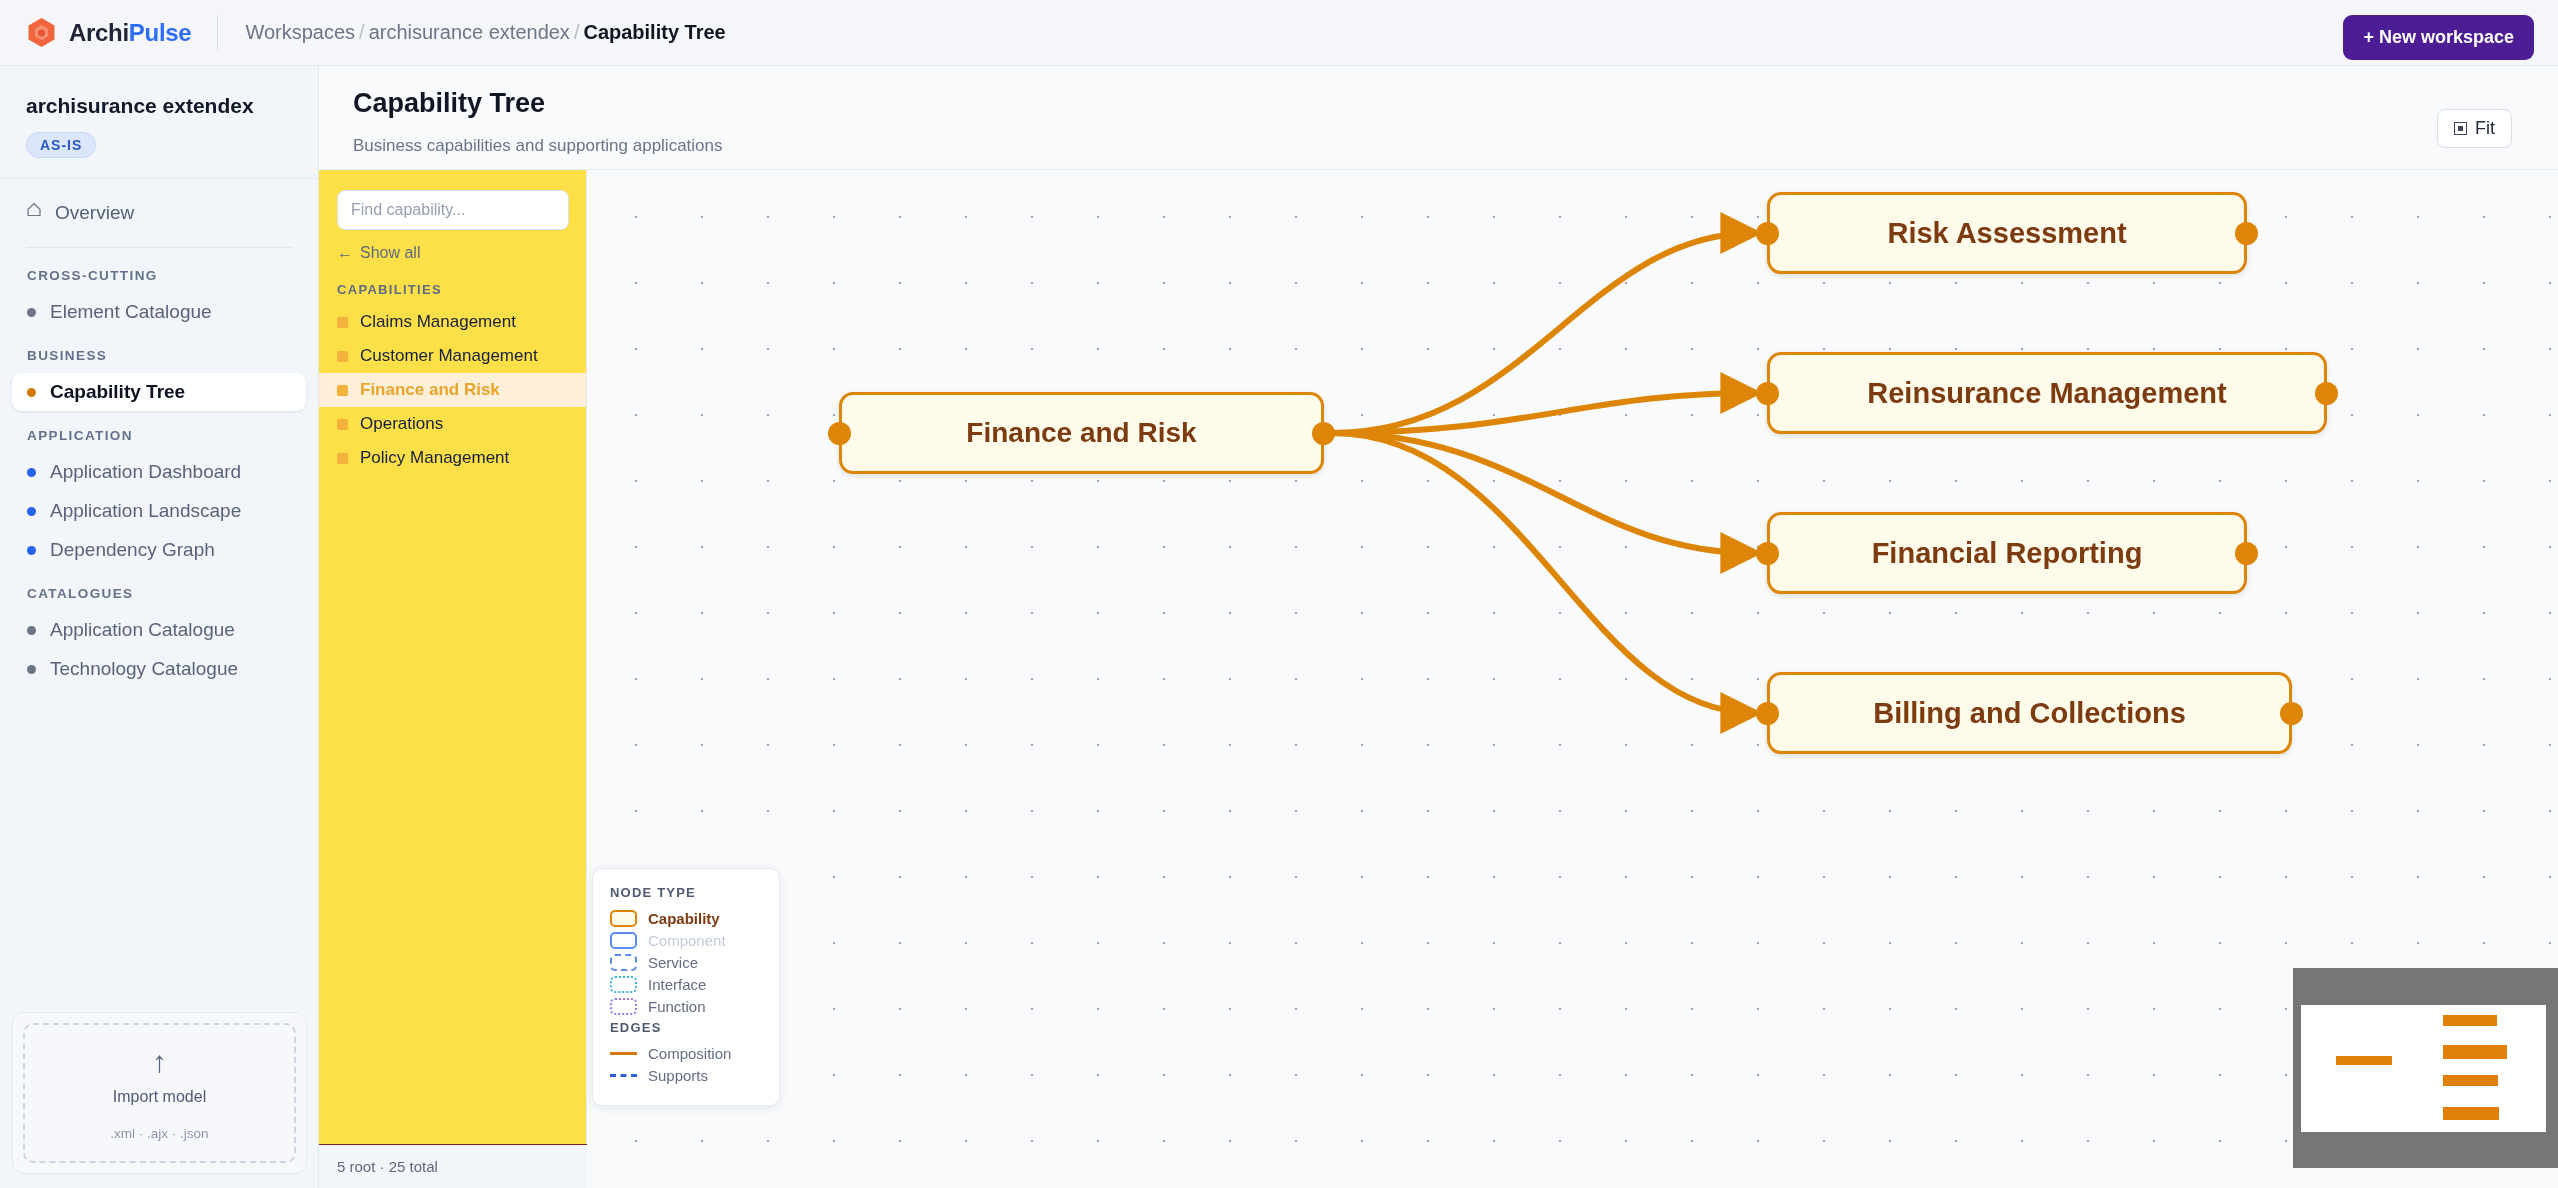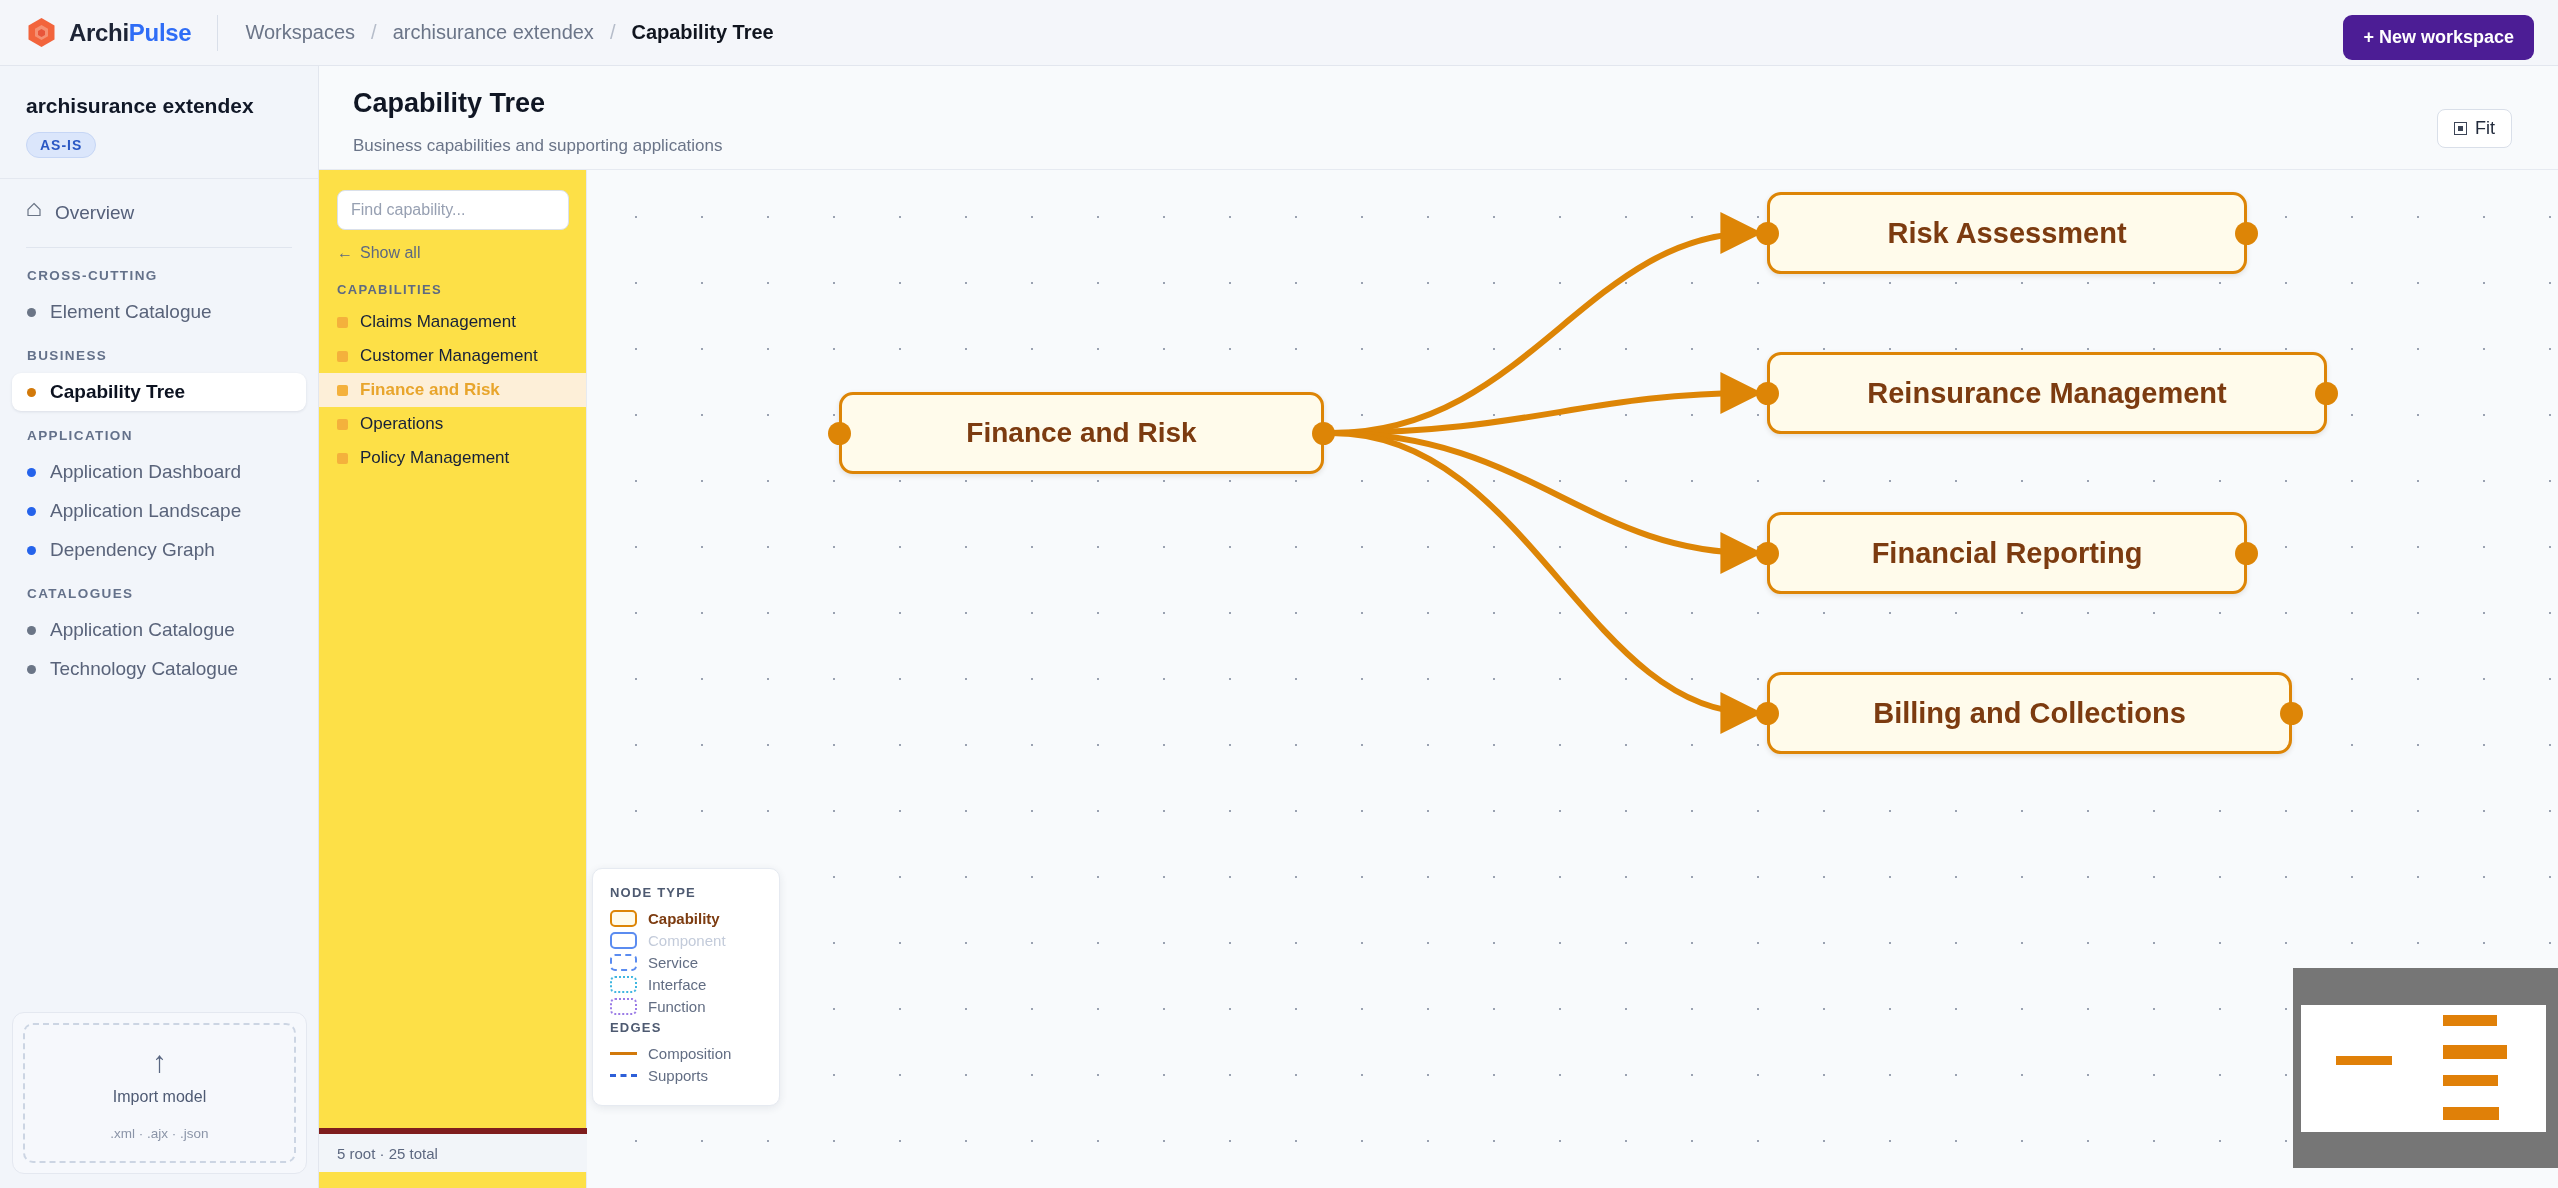--- a/index.html
+++ b/index.html
@@ -17,21 +17,21 @@
     border-bottom: 1px solid #e2e6ee;
     display: flex; align-items: center;
   }
   .brand { display: flex; align-items: center; gap: 13px; padding-left: 27px; }
   .logo-hex { width: 29px; height: 31px; position: relative; }
   .logo-hex svg { display: block; }
   .brand-name { font-size: 24px; font-weight: 700; letter-spacing: -0.3px; }
   .brand-name .b1 { color: #1d2436; }
   .brand-name .b2 { color: #2f6df6; }
   .brand-sep { width: 1px; height: 36px; background: #d9dfe9; margin-left: 26px; }
-  .crumbs { display: flex; align-items: center; gap: 16px; margin-left: 27px; font-size: 20px; }
+  .crumbs { display: flex; align-items: center; gap: 4px; margin-left: 27px; font-size: 20px; }
   .crumb { color: #6b7588; }
   .crumb.current { color: #10151f; font-weight: 600; }
   .crumb-sep { color: #b6bdca; }
   .new-ws-btn {
     position: absolute; right: 24px; top: 15px;
     background: #4c1d95; color: #fff;
     font-size: 18px; font-weight: 700;
     border: none; border-radius: 9px;
     padding: 12px 20px; cursor: pointer;
     white-space: nowrap;
@@ -123,22 +123,22 @@
     font-size: 13px; font-weight: 700; letter-spacing: 1.3px;
     color: #5e6a81; margin: 20px 18px 8px 18px;
   }
   .cap-item {
     display: flex; align-items: center; gap: 12px;
     padding: 7px 18px; font-size: 17px; color: #16203a; cursor: pointer;
   }
   .cap-item .sq { width: 11px; height: 11px; border-radius: 2px; background: #f4b13c; flex: 0 0 11px; }
   .cap-item.selected { background: #fdefd8; color: #e8a52c; font-weight: 700; }
   .cap-footer {
-    position: absolute; left: 0; bottom: 16px; width: 268px; height: 44px;
-    border-top: 6px solid #7f1d1d; background: #f2f5f9;
+    position: absolute; left: 0; bottom: 0; width: 268px; height: 44px;
+    border-top: 1px solid #7f1d1d; background: #f2f5f9;
     display: flex; align-items: center; padding-left: 18px;
     font-size: 15px; color: #5d6880;
   }
 
   
   .canvas {
     position: absolute; top: 170px; left: 587px; width: 1971px; height: 1018px;
     background-color: #f8fafc;
     background-image: radial-gradient(#9aa2b1 1.4px, transparent 1.5px);
     background-size: 66px 66px;

